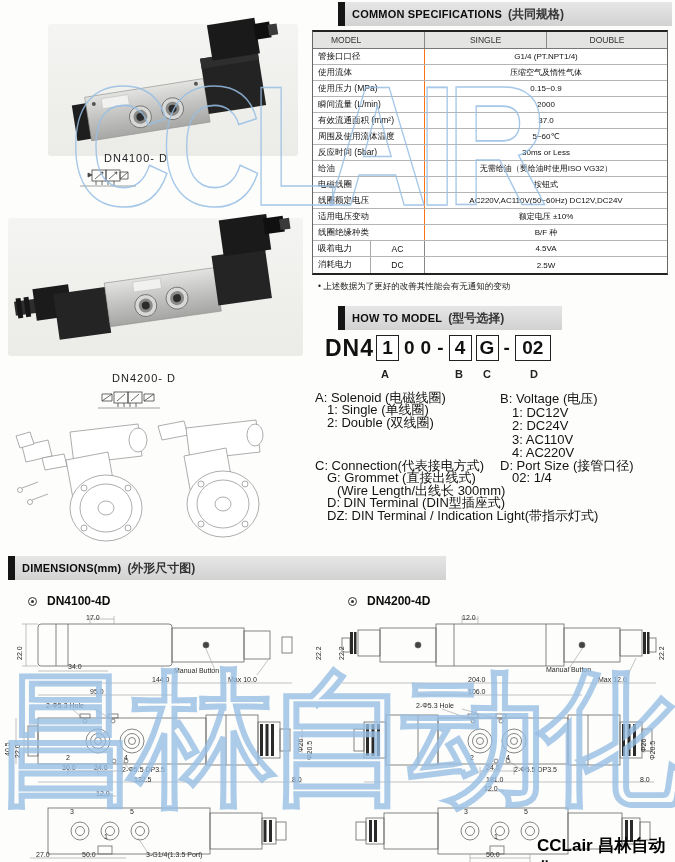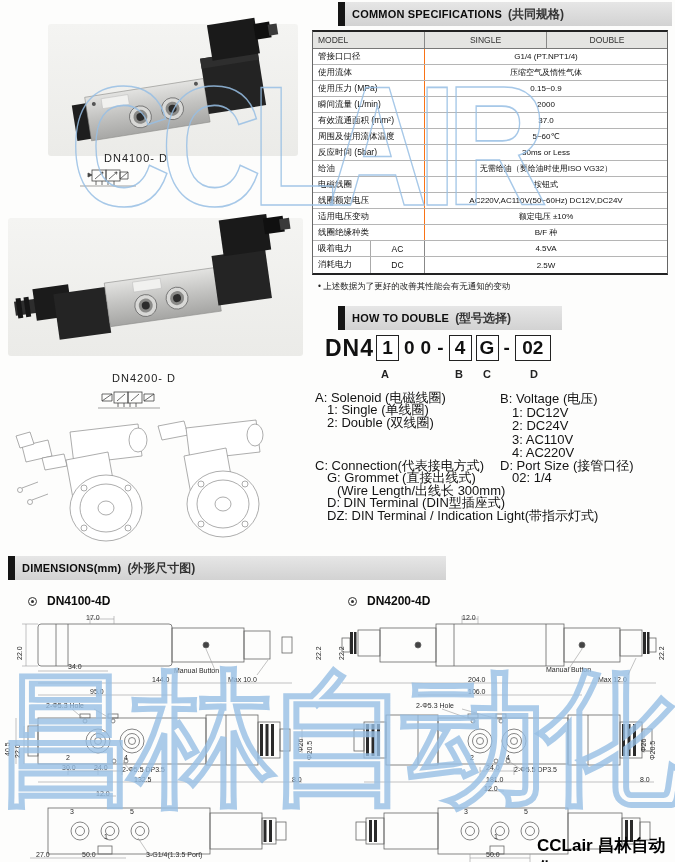--- a/index.html
+++ b/index.html
@@ -10,21 +10,21 @@
   
   .bar { position:absolute; display:flex; align-items:center; background:linear-gradient(#e6e6e6,#d2d2d2); height:24px; }
   .bar-block { width:7px; height:24px; background:#151515; margin-right:7px; flex:0 0 auto; }
   .bar-title { font-weight:bold; font-size:11px; color:#0d0d0d; letter-spacing:0.2px; }
   .bar-sub { font-size:12px; color:#333; margin-left:6px; font-weight:bold; }
 
   
   .spec { position:absolute; left:312px; top:30px; width:356px; border:1px solid #666; border-top:2px solid #222; border-bottom:2px solid #222; background:#fff; }
   .shead { display:flex; height:17px; background:#e4e4e2; border-bottom:1px solid #777; font-size:8.5px; color:#333; }
   .shead div { display:flex; align-items:center; justify-content:center; }
-  .sh-model { width:112px; border-right:1px solid #888; justify-content:flex-start !important; padding-left:5px; }
+  .sh-model { width:112px; border-right:1px solid #888; justify-content:flex-start !important; padding-left:18px; }
   .sh-single { width:122px; border-right:1px solid #888; }
   .sh-double { flex:1; }
   .srow { display:flex; height:16px; border-bottom:1px solid #b5b5b5; font-size:8.5px; color:#111; align-items:stretch; }
   .srow:last-child { border-bottom:none; }
   .slbl { width:112px; border-right:1px solid #f97316; display:flex; align-items:center; padding-left:5px; }
   .slbl2 { width:58px; border-right:1px solid #aaa; display:flex; align-items:center; padding-left:5px; }
   .ssub { width:54px; border-right:1px solid #888; display:flex; align-items:center; justify-content:center; }
   .sval { flex:1; display:flex; align-items:center; justify-content:center; font-size:8px; text-align:right; }
   .footnote { position:absolute; left:318px; top:281px; font-size:8.5px; color:#222; }
 
@@ -254,21 +254,21 @@
     <div class="srow">
         <div class="slbl2">消耗电力</div>
         <div class="ssub">DC</div>
         <div class="sval">2.5W</div>
       </div>
   </div>
   <div class="footnote">• 上述数据为了更好的改善其性能会有无通知的变动</div>
 
   <div class="bar" style="left:338px;top:306px;width:224px;">
     <span class="bar-block"></span>
-    <span class="bar-title">HOW TO DOUBLE</span>
+    <span class="bar-title">HOW TO MODEL</span>
     <span class="bar-sub">(型号选择)</span>
   </div>
 
   <div class="code-row">
     <span class="code-prefix">DN4</span>
     <span class="code-box">1</span>
     <span class="code-plain">0</span>
     <span class="code-plain">0</span>
     <span class="code-plain">-</span>
     <span class="code-box">4</span>

